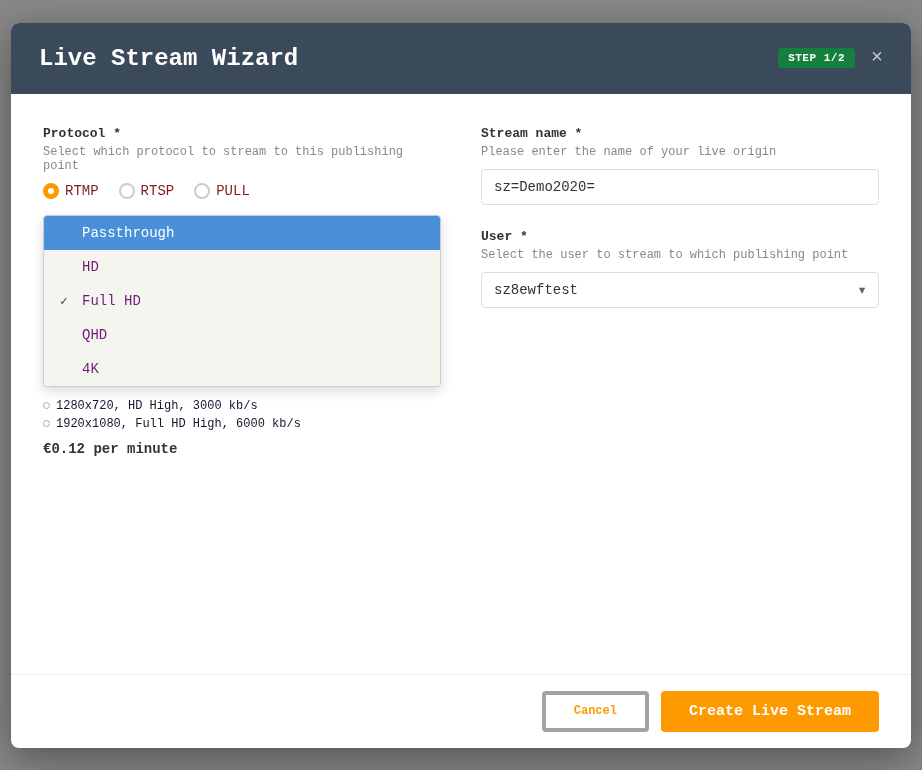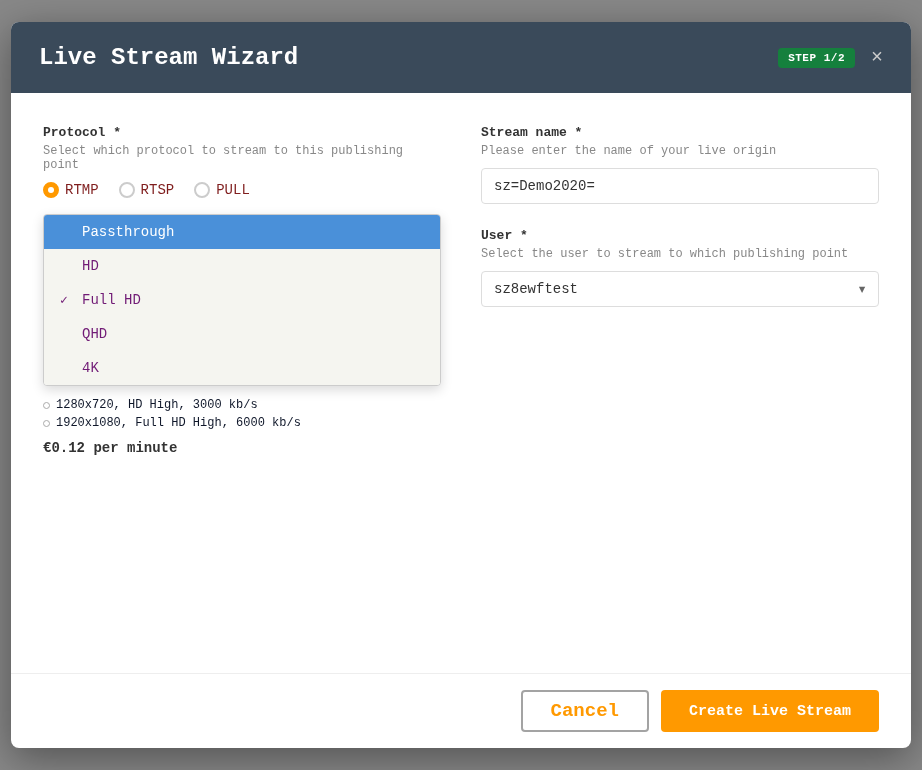--- a/index.html
+++ b/index.html
@@ -225,24 +225,24 @@
     
     .modal-footer {
       padding: 16px 32px;
       display: flex;
       justify-content: flex-end;
       gap: 12px;
       border-top: 1px solid #eee;
     }
     .btn-cancel {
       padding: 8px 28px;
-      border: 2px solid #a3a3a3;
+      border: 4px solid #a3a3a3;
       background: #fff;
       color: #f90;
-      font-size: 19px;
+      font-size: 12px;
       font-weight: 600;
       border-radius: 4px;
       cursor: pointer;
     }
     .btn-create {
       padding: 12px 28px;
       background: #f90;
       border: none;
       color: #fff;
       font-size: 15px;

